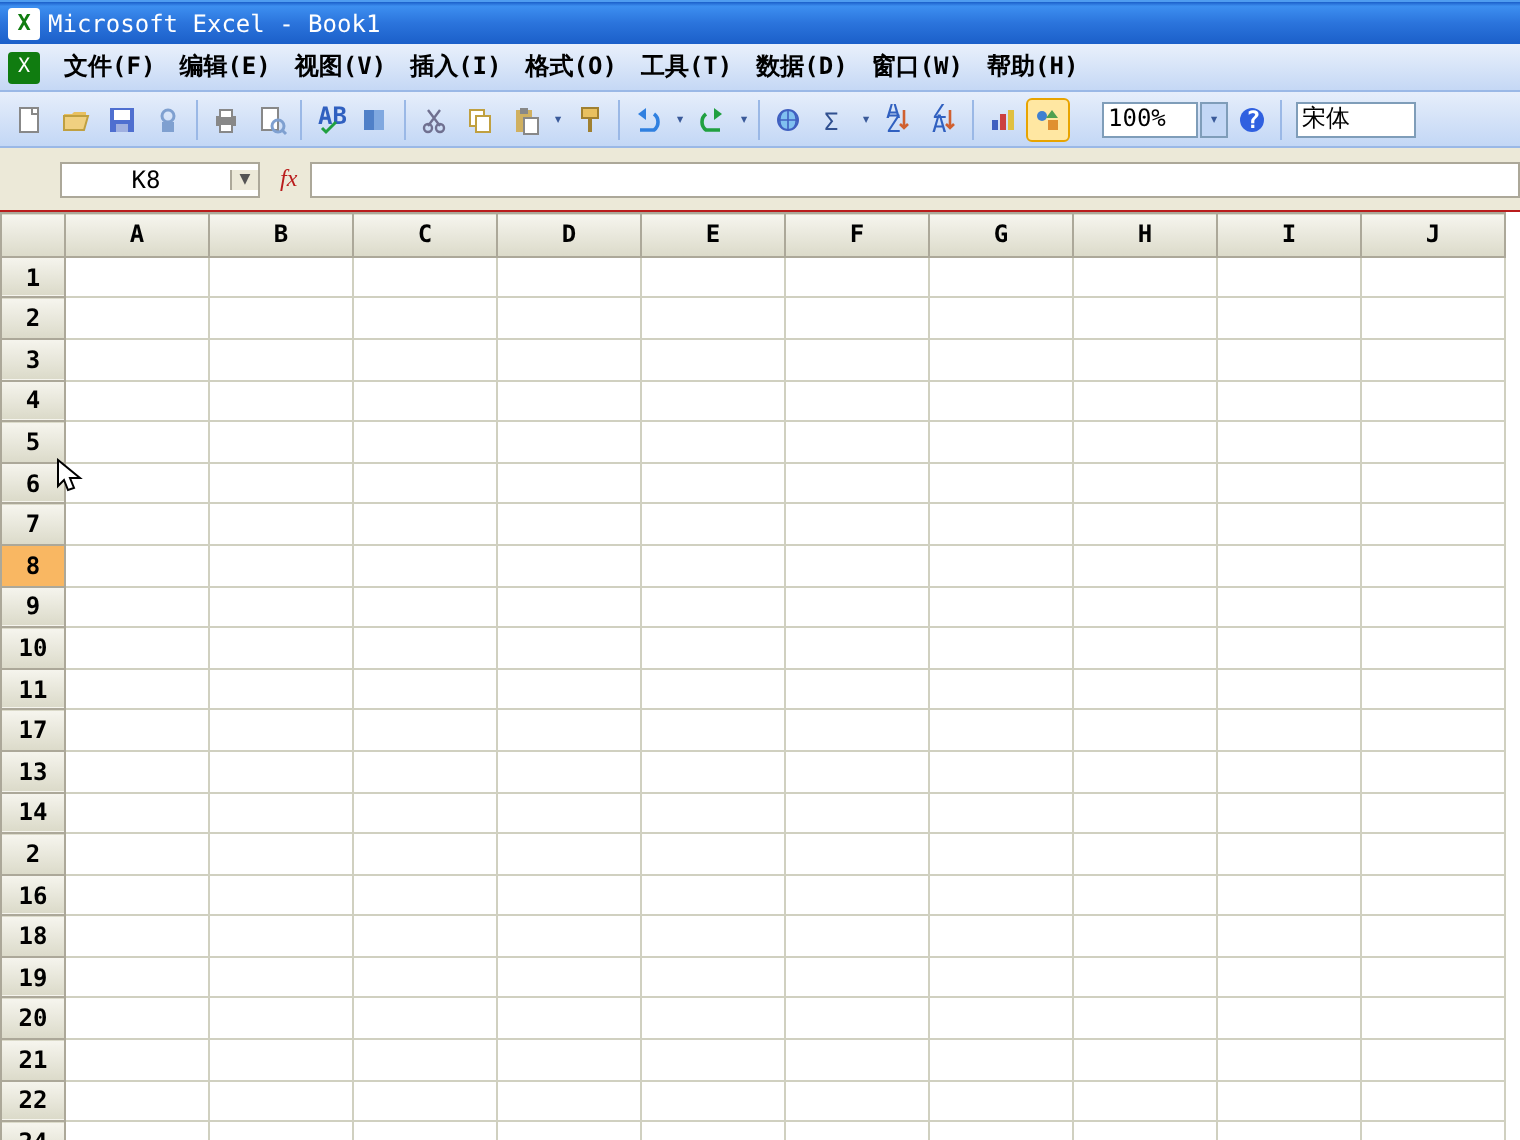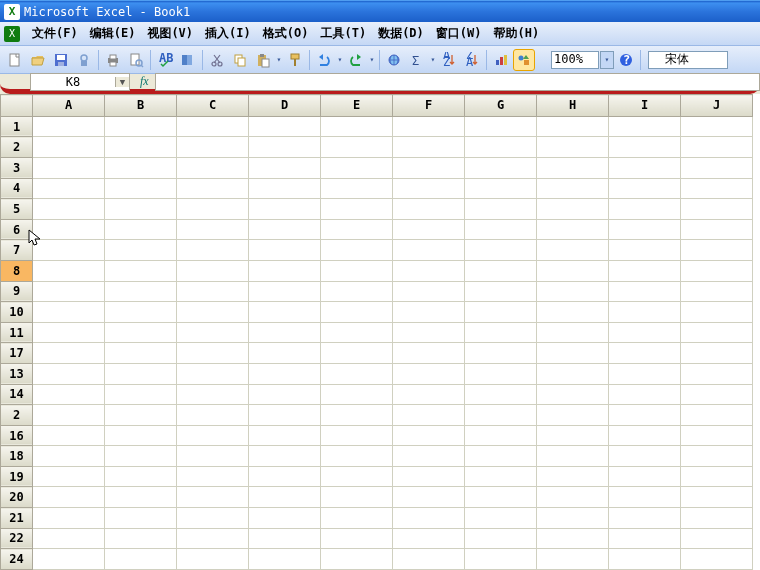--- a/index.html
+++ b/index.html
@@ -11,30 +11,30 @@
 
 .menubar { height: 24px; background: linear-gradient(to bottom, #e9f0fb, #c5d8f5); display: flex; align-items: center; padding: 0 4px; border-bottom: 1px solid #9ab8e6; }
 .menubar .mini-logo { width: 16px; height: 16px; background: #107c10; color: white; display: inline-flex; align-items: center; justify-content: center; margin-right: 6px; font-size: 10px; border-radius: 2px; }
 .menubar .menu-item { padding: 2px 6px; cursor: default; font-weight: bold; }
 
 .toolbar { height: 28px; background: linear-gradient(to bottom, #e6eefb, #c3d7f5); display: flex; align-items: center; padding: 0 4px; border-bottom: 1px solid #9ab8e6; gap: 1px; }
 .tool-btn { width: 22px; height: 22px; display: flex; align-items: center; justify-content: center; cursor: default; border: 1px solid transparent; border-radius: 3px; }
 .tool-sep { width: 1px; height: 20px; background: #9ab8e6; margin: 0 2px; }
 .tool-drop { width: 8px; color: #3a5a9a; font-size: 8px; text-align: center; }
 .zoom-box { width: 48px; height: 18px; background: white; border: 1px solid #7f9db9; font-size: 11px; padding: 0 2px; display: flex; align-items: flex-start; margin-left: 15px; }
-.font-box { width: 80px; height: 18px; background: white; border: 1px solid #7f9db9; font-size: 12px; padding: 0 16px; display: flex; align-items: center; margin-left: 4px; }
+.font-box { width: 60px; height: 18px; background: white; border: 1px solid #7f9db9; font-size: 12px; padding: 0 2px; display: flex; align-items: center; margin-left: 4px; }
 
 svg.ico { width: 16px; height: 16px; }
 
-.formula-bar { height: 20px; background: #ece9d8; display: flex; align-items: center; border-bottom: 5px solid #b91c1c; border-radius: 10px; }
+.formula-bar { height: 32px; background: #ece9d8; display: flex; align-items: center; border-bottom: 1px solid #b91c1c; }
 .name-box { width: 100px; height: 18px; background: white; border: 1px solid #aca899; display: flex; align-items: center; margin: 0 4px 0 30px; }
 .name-box .val { flex: 1; text-align: center; font-family: monospace; }
 .name-box .drop { width: 14px; text-align: center; background: #ece9d8; border-left: 1px solid #aca899; color: #555; font-size: 9px; }
 .fx-area { display: flex; align-items: center; flex: 1; }
-.fx-label { font-style: italic; color: #0f766e; padding: 0 6px; font-family: serif; }
+.fx-label { font-style: italic; color: #b91c1c; padding: 0 6px; font-family: serif; }
 .fx-input { flex: 1; height: 18px; background: white; border: 1px solid #aca899; }
 
 .grid-area { display: flex; height: 476px; background: white; }
 .grid-table { border-collapse: collapse; table-layout: fixed; }
 .corner, .col-hdr { background: linear-gradient(to bottom, #f6f5ee, #dbdac9); border: 1px solid #aca899; height: 18px; text-align: center; font-family: monospace; color: #000; }
 .corner { width: 32px; }
 .col-hdr { width: 72px; }
 .row-hdr { background: linear-gradient(to bottom, #f6f5ee, #dbdac9); border: 1px solid #aca899; width: 32px; height: 17px; text-align: center; font-family: monospace; color: #000; }
 .row-hdr.sel { background: #f9b762; }
 .cell { border: 1px solid #d0d0c0; width: 72px; height: 17px; }

